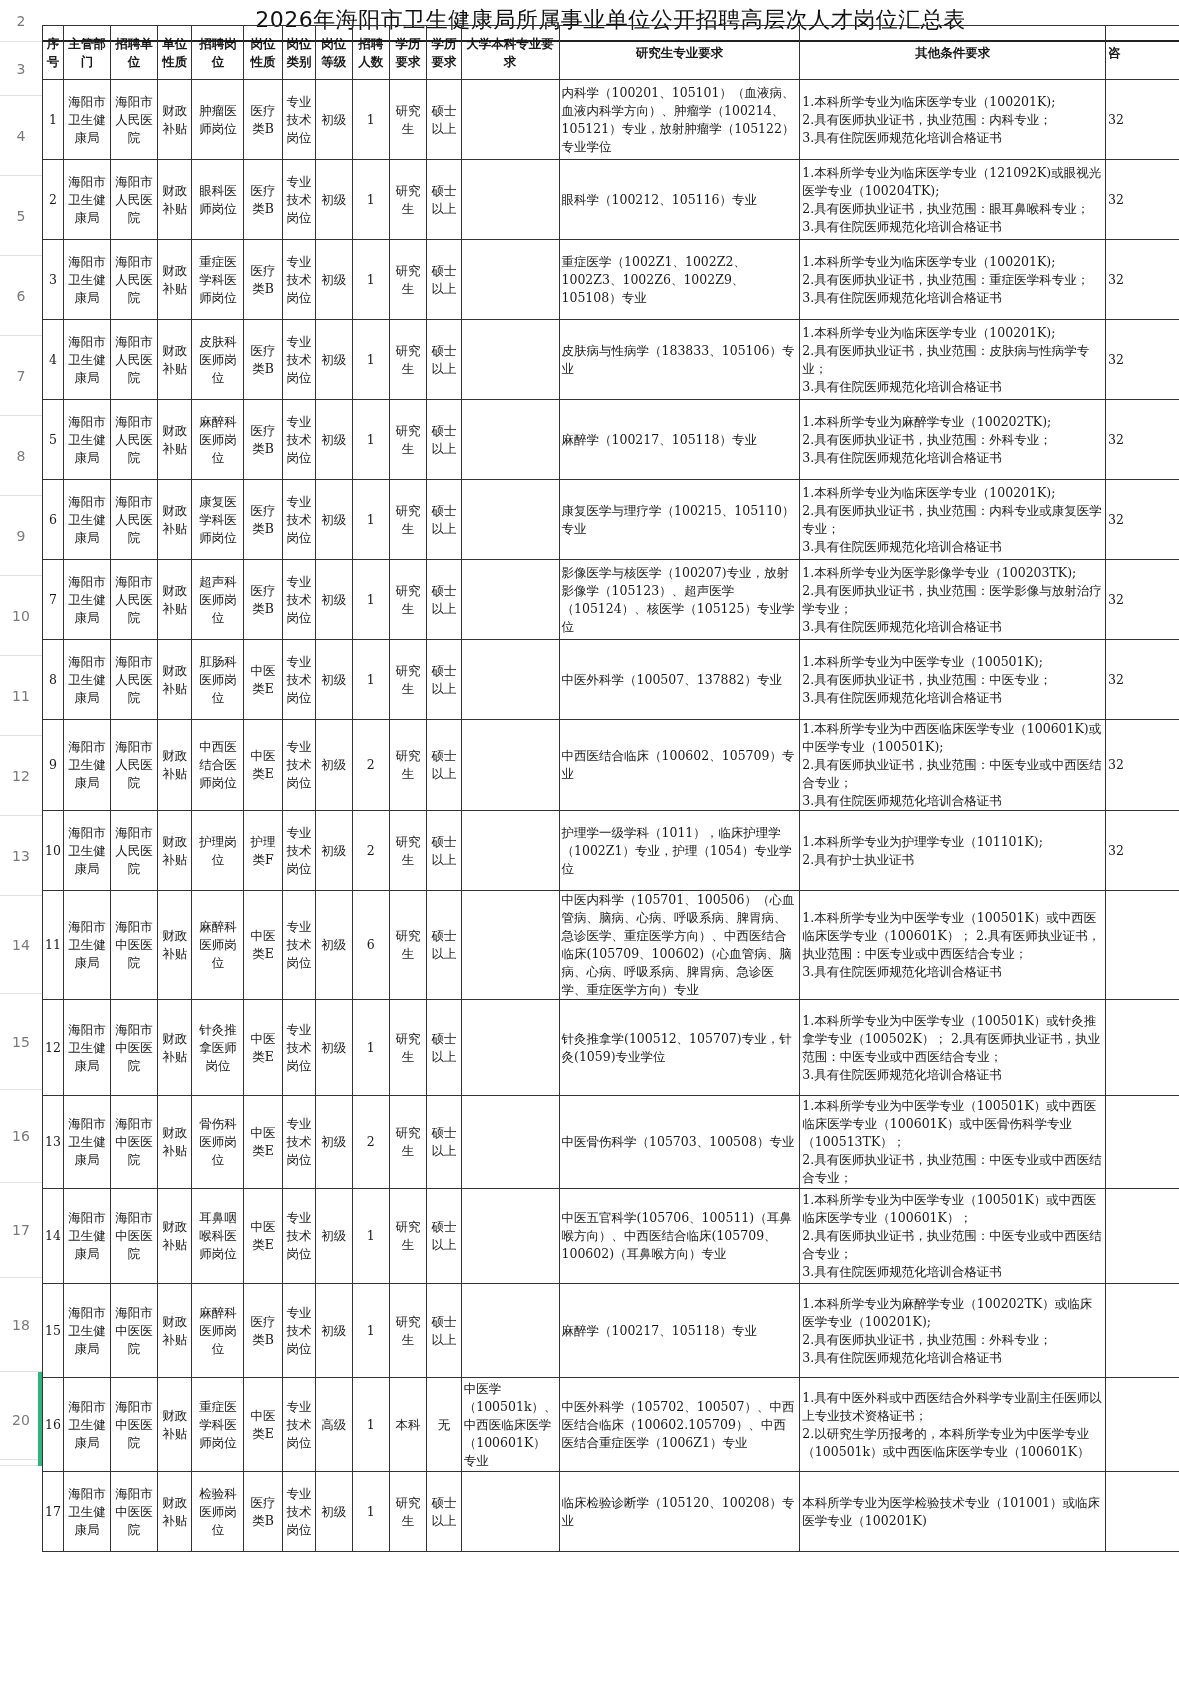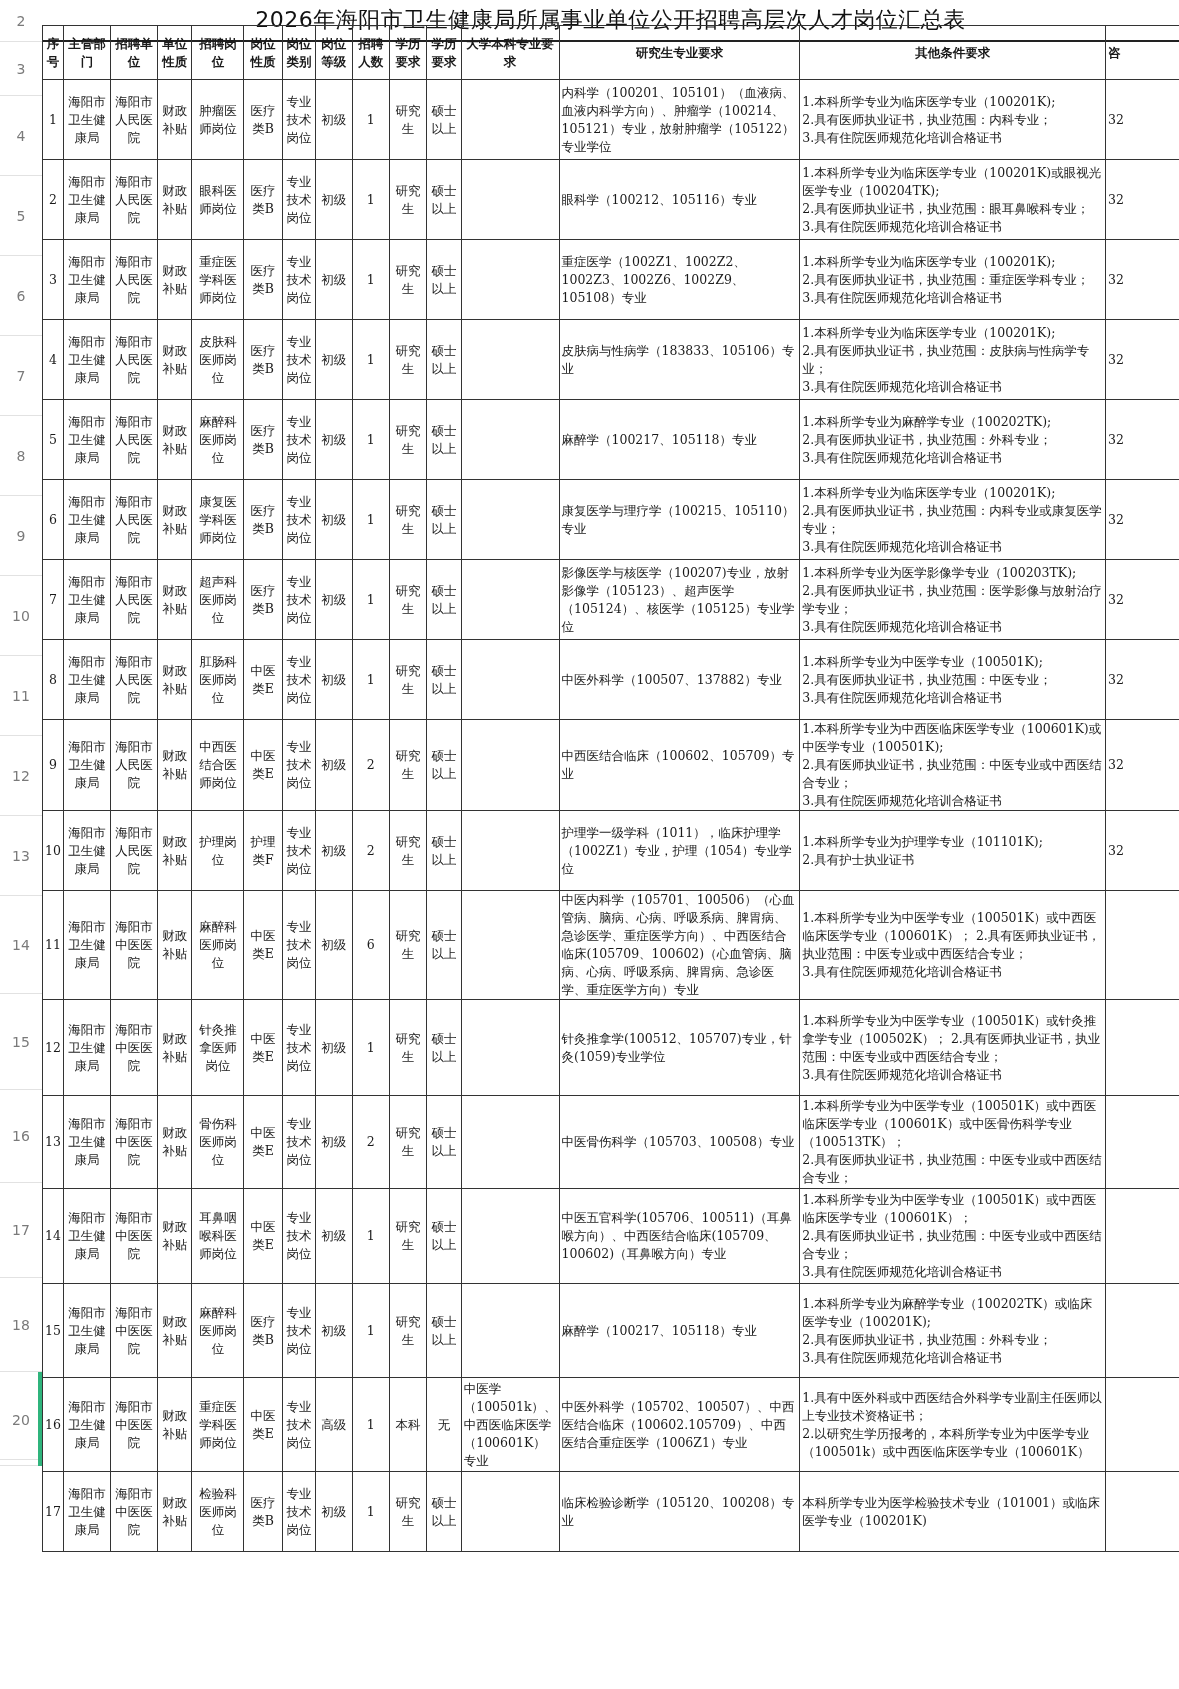--- a/index.html
+++ b/index.html
@@ -118,21 +118,21 @@
           <td class="c">财政补贴</td>
           <td class="c">眼科医师岗位</td>
           <td class="c">医疗类B</td>
           <td class="c">专业技术岗位</td>
           <td class="c">初级</td>
           <td class="c num">1</td>
           <td class="c">研究生</td>
           <td class="c">硕士以上</td>
           <td class="l"></td>
           <td class="l">眼科学（100212、105116）专业</td>
-          <td class="l rt">1.本科所学专业为临床医学专业（100201K)或眼视光医学专业（100204TK);
+          <td class="l rt">1.本科所学专业为临床医学专业（121092K)或眼视光医学专业（100204TK);
 2.具有医师执业证书，执业范围：眼耳鼻喉科专业；
 3.具有住院医师规范化培训合格证书</td>
           <td class="l num" style="border-right: none;">32</td>
         </tr>
         <tr style="height: 80px;">
           <td class="c num">3</td>
           <td class="c">海阳市卫生健康局</td>
           <td class="c">海阳市人民医院</td>
           <td class="c">财政补贴</td>
           <td class="c">重症医学科医师岗位</td>

